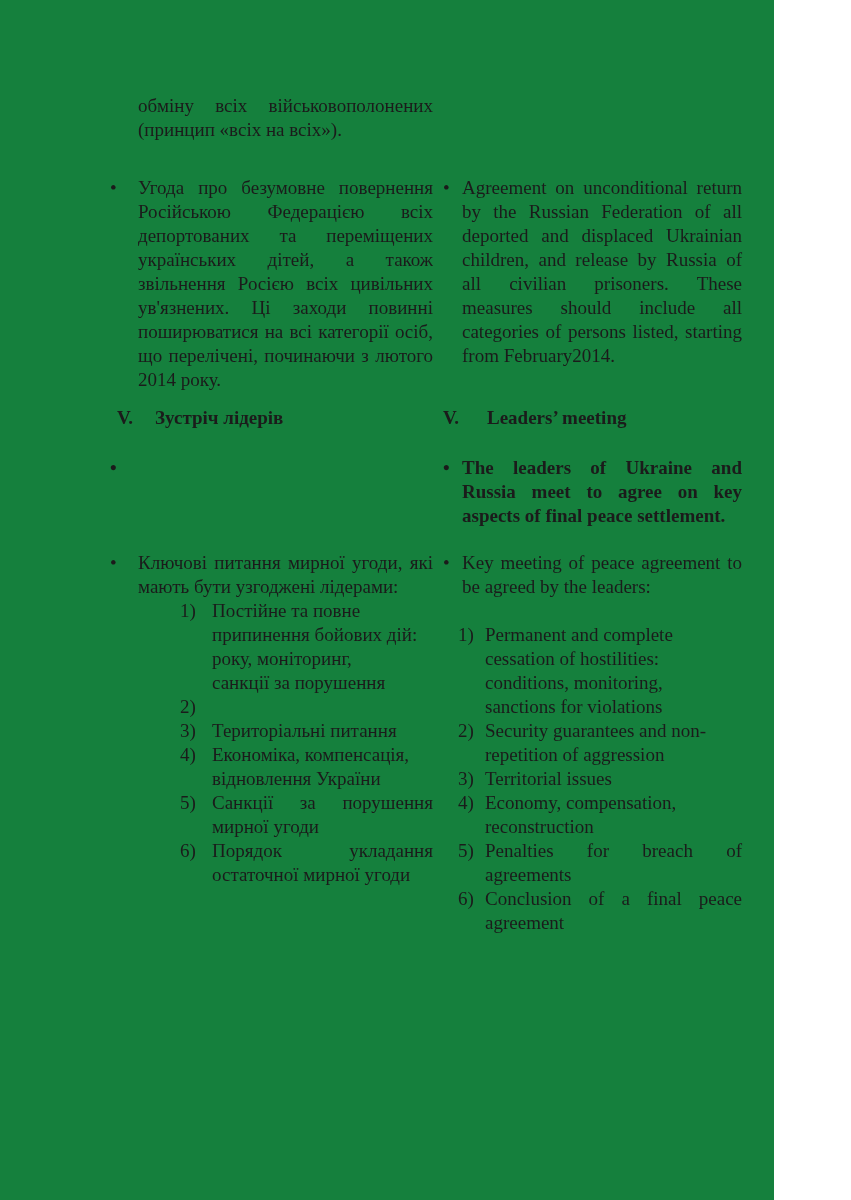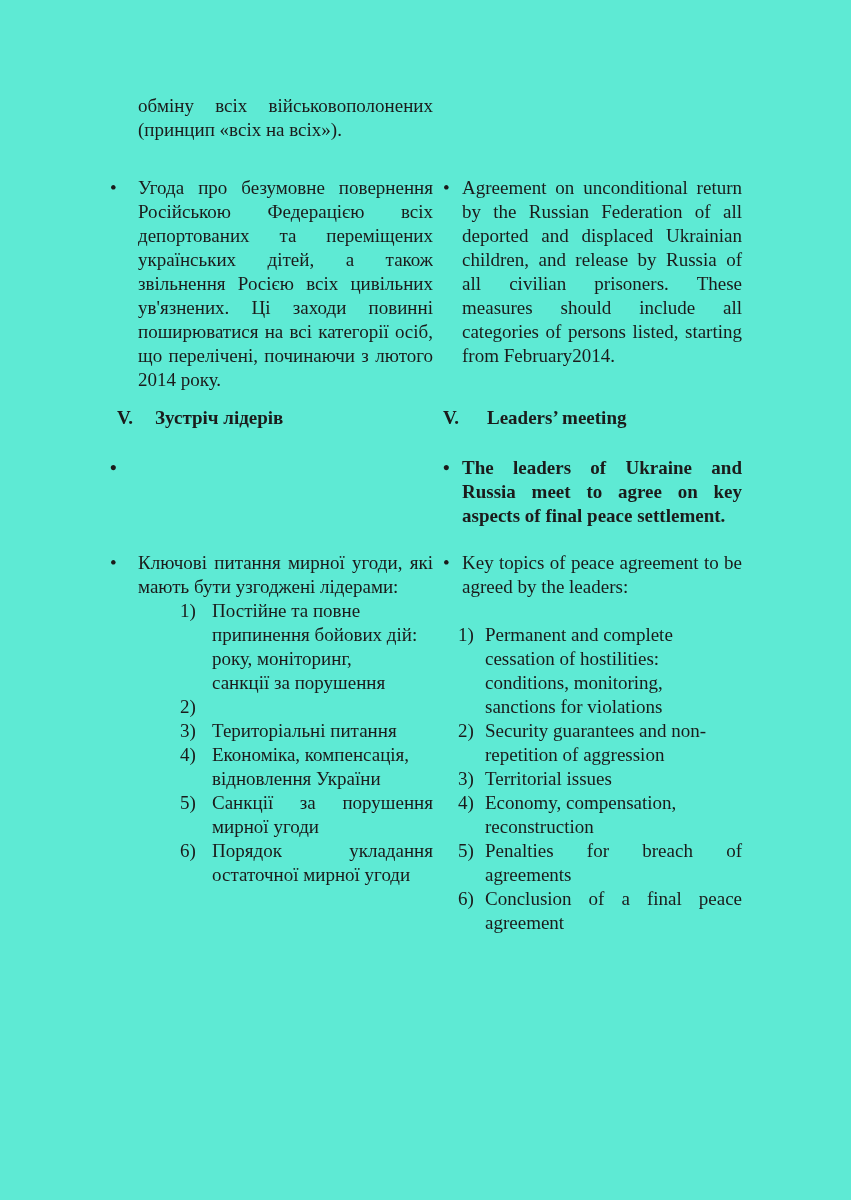--- a/index.html
+++ b/index.html
@@ -5,21 +5,21 @@
   html, body { margin: 0; padding: 0; }
   body {
     width: 851px; height: 1200px;
     background: #ffffff;
     overflow: hidden;
     font-family: "Liberation Serif", "DejaVu Serif", serif;
     font-size: 19px;
     line-height: 24px;
     color: #1b1b1b;
   }
-  .page { position: relative; width: 851px; height: 1200px; background: #5eead4; }
+  .page { position: relative; width: 774px; height: 1200px; background: #15803d; }
   .doc { position: absolute; left: 105px; top: 94px; width: 641px; }
 
   .row { display: grid; grid-template-columns: 332px 1fr; column-gap: 6px; }
   .cell { min-width: 0; }
   .cell.left  { padding-right: 4px; }
   .cell.right { padding-right: 4px; }
 
   p { margin: 0; }
   .just { text-align: justify; }
   .pre  { white-space: pre-line; text-align: left; }
@@ -146,21 +146,21 @@
           <div class="li">
             <span class="num">6)</span>
             <p class="ntext just">Порядок укладання остаточної мирної угоди</p>
           </div>
         </div>
       </div>
 
       <div class="cell right">
         <div class="bullet-item">
           <span class="marker">•</span>
-          <p class="btext just">Key topics of peace agreement to be agreed by the leaders:</p>
+          <p class="btext just">Key meeting of peace agreement to be agreed by the leaders:</p>
         </div>
         <div class="numlist">
           <div class="li">
             <span class="num">1)</span>
             <p class="ntext pre">Permanent and complete
 cessation of hostilities:
 conditions, monitoring,
 sanctions for violations</p>
           </div>
           <div class="li">

